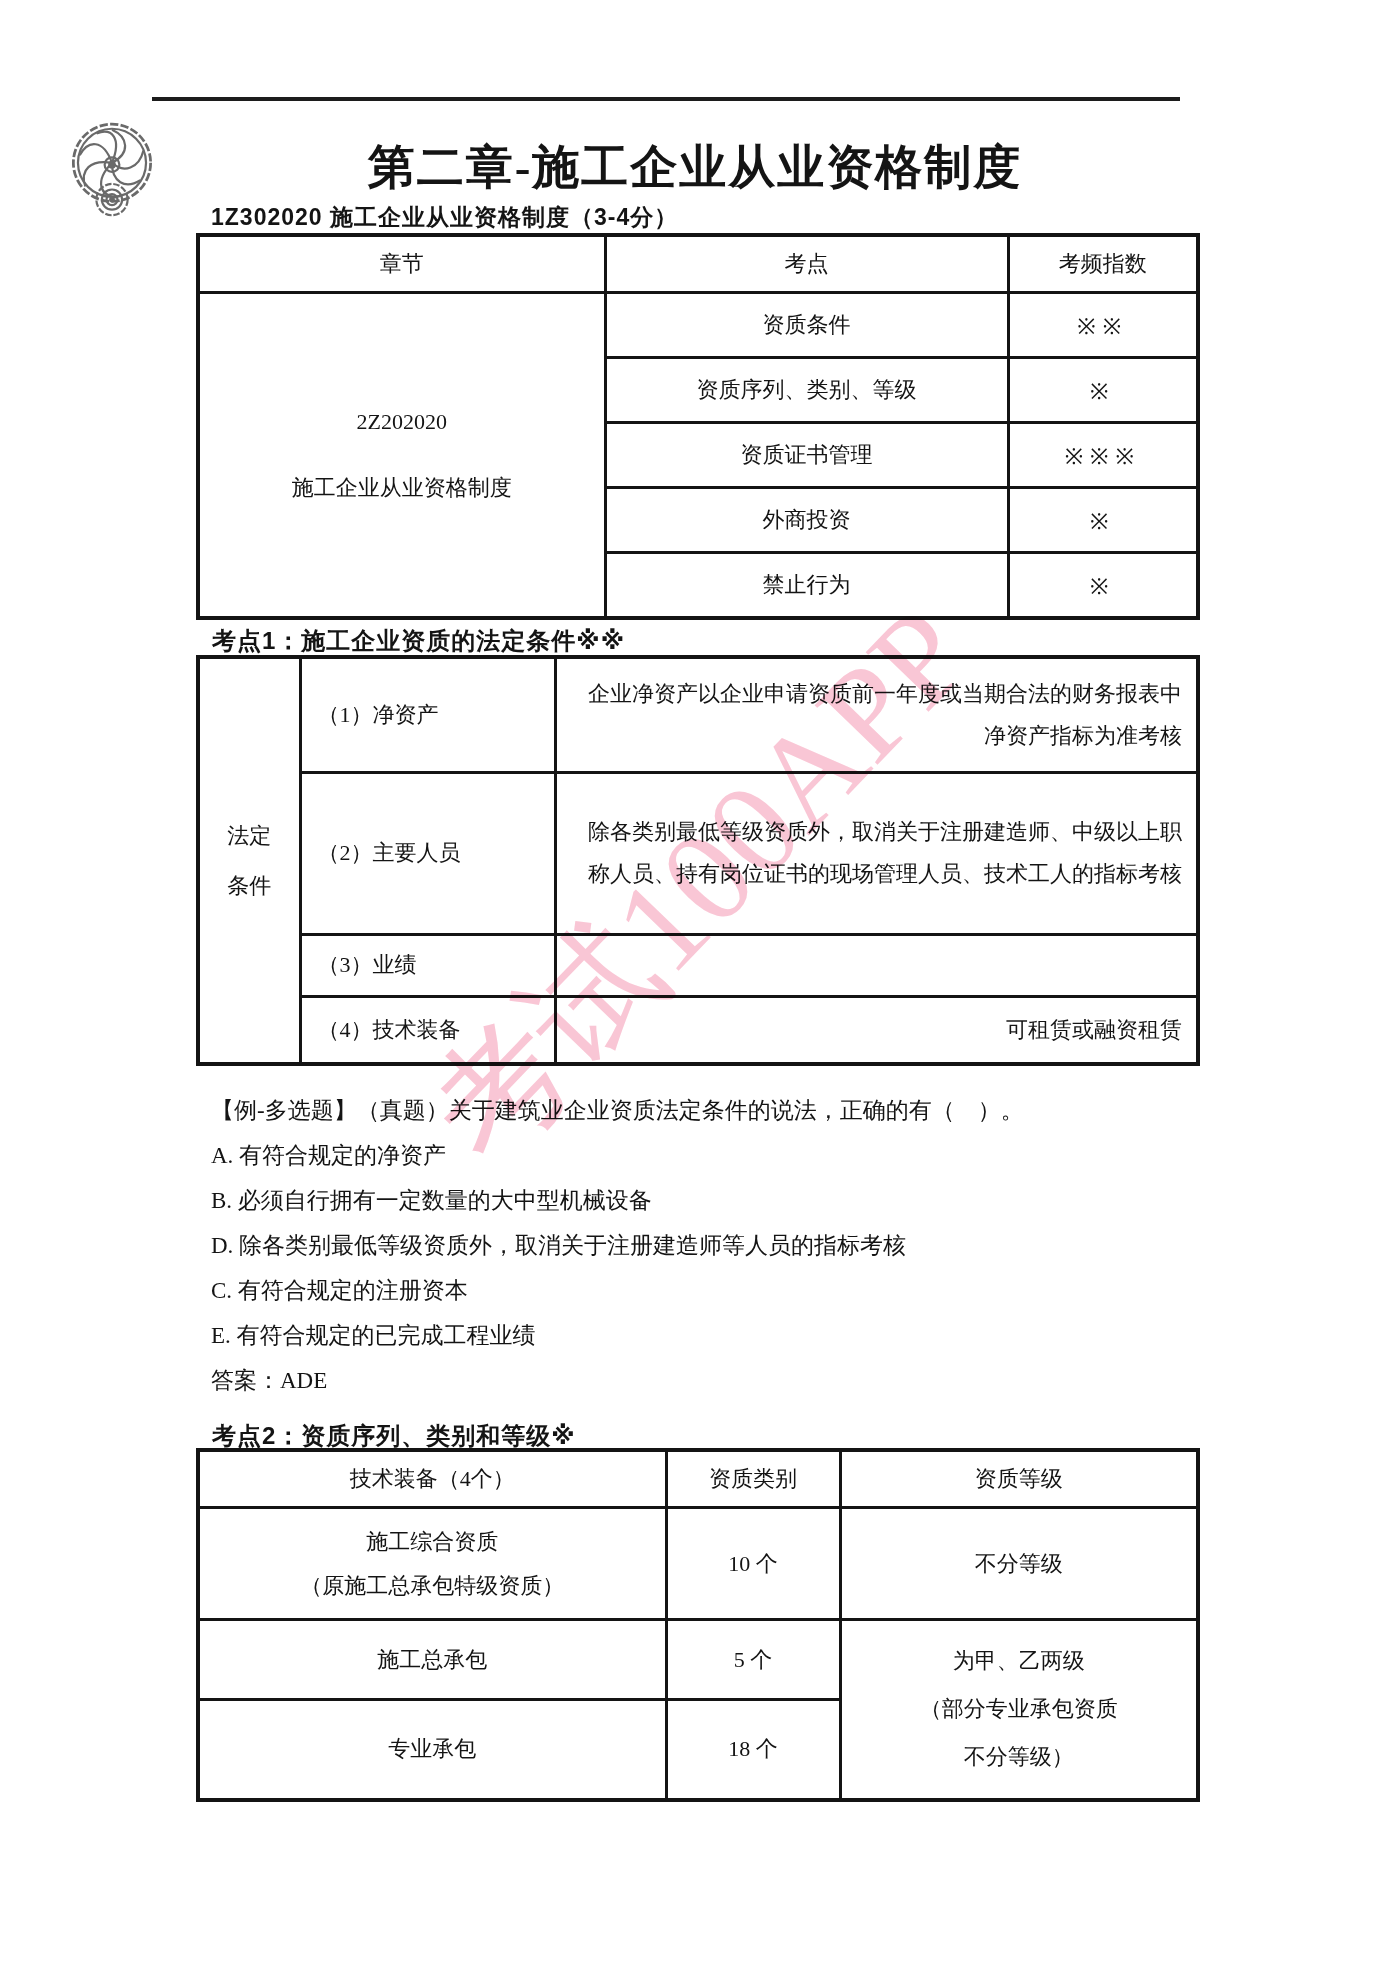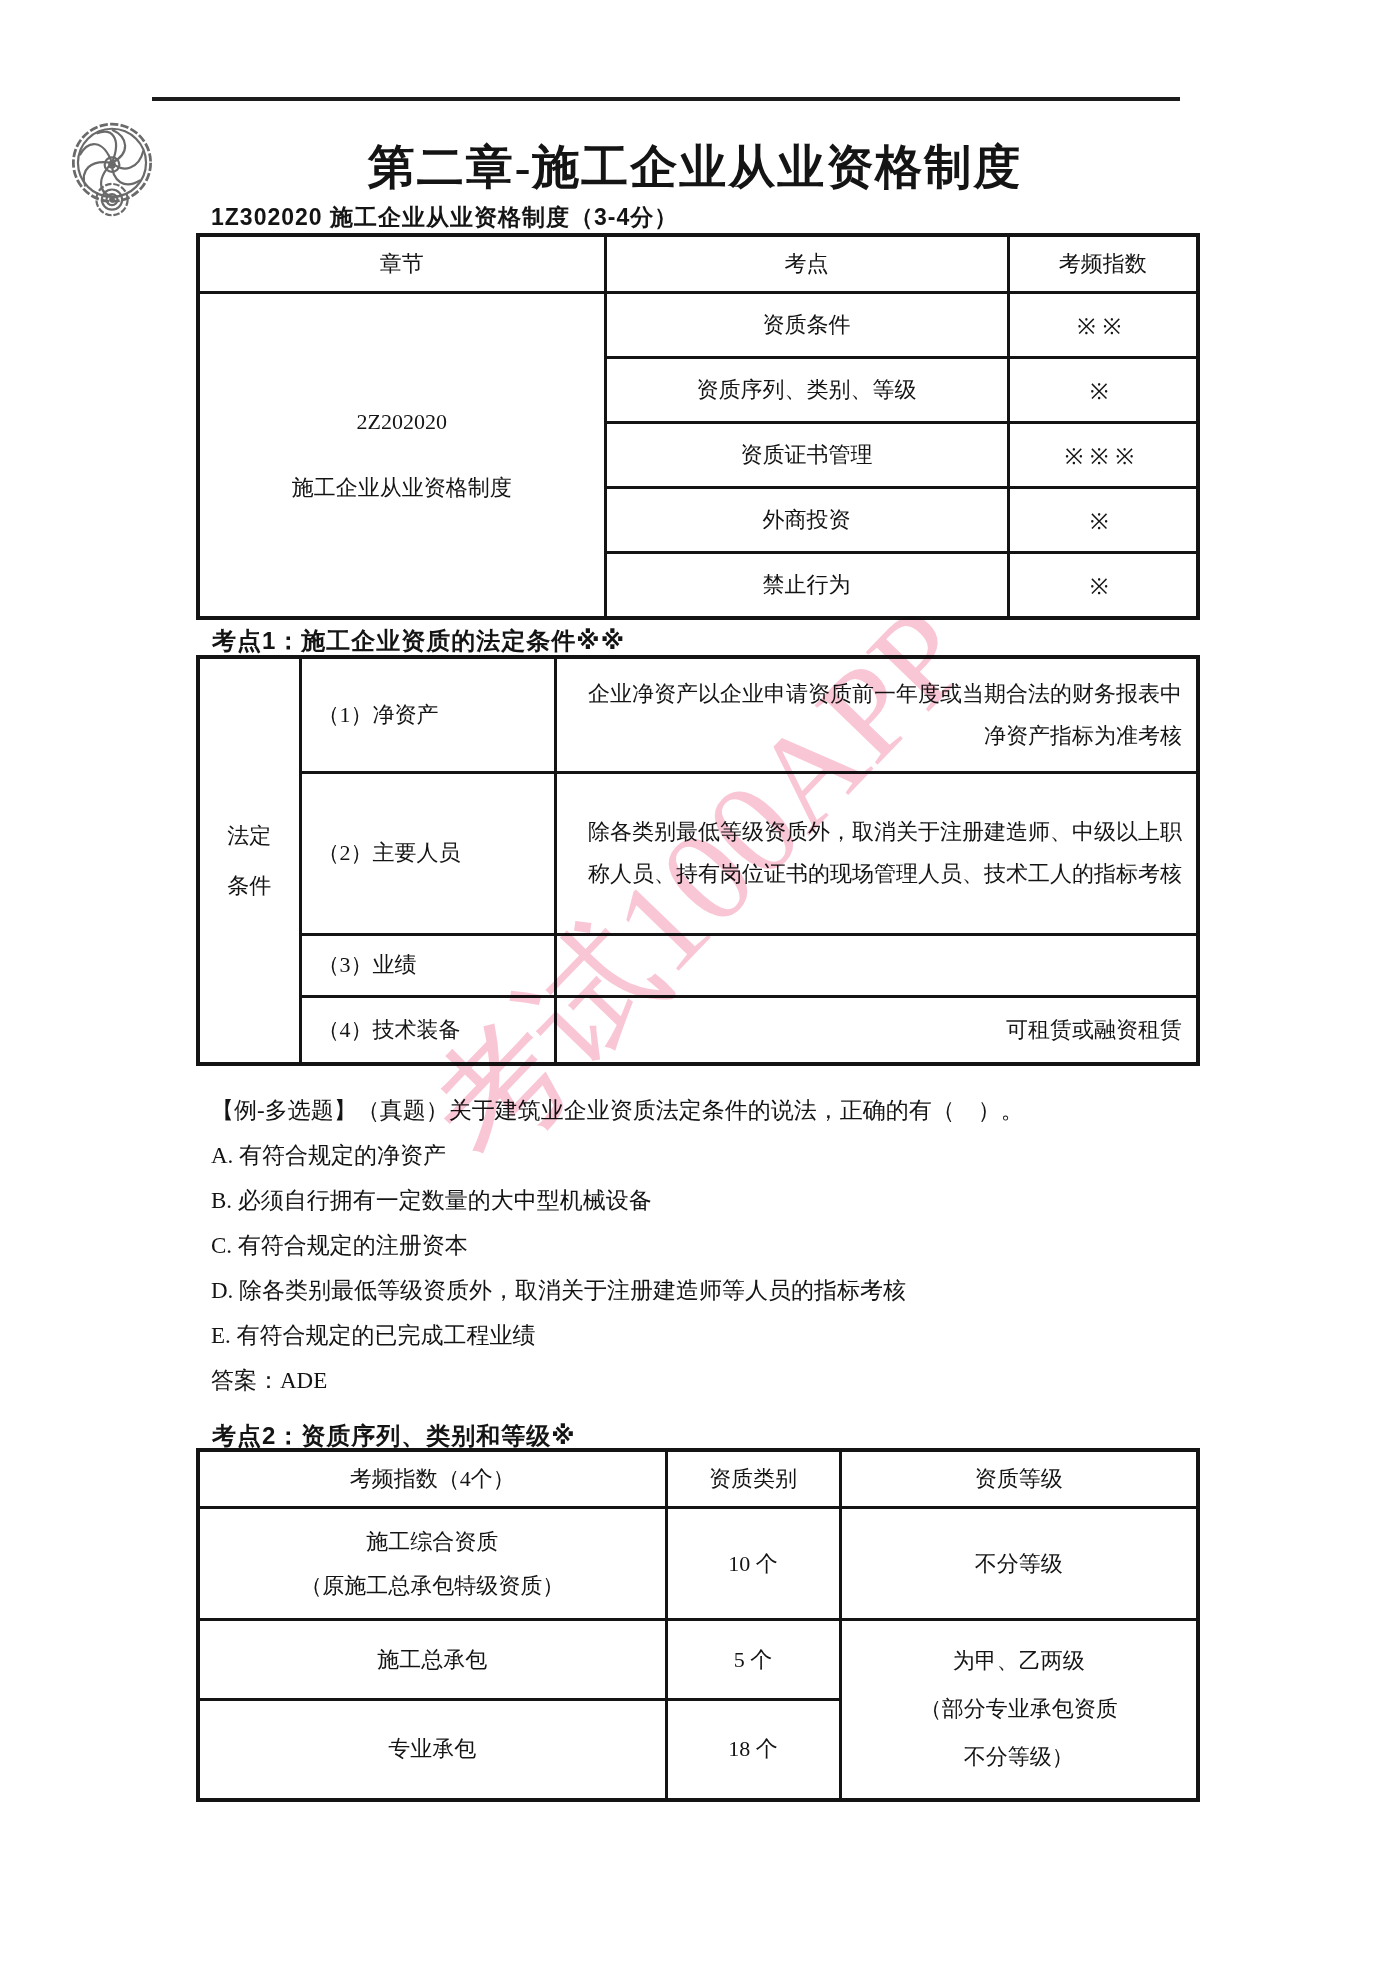--- a/index.html
+++ b/index.html
@@ -165,37 +165,37 @@
       <td class="label-cell">（4）技术装备</td>
       <td class="desc-cell">可租赁或融资租赁</td>
     </tr>
   </tbody>
     </table>
 
   <div class="example">
     <div class="line">【例-多选题】（真题）关于建筑业企业资质法定条件的说法，正确的有（　）。</div>
     <div class="line">A. 有符合规定的净资产</div>
     <div class="line">B. 必须自行拥有一定数量的大中型机械设备</div>
+    <div class="line">D. 除各类别最低等级资质外，取消关于注册建造师等人员的指标考核</div>
     <div class="line">C. 有符合规定的注册资本</div>
-    <div class="line">D. 除各类别最低等级资质外，取消关于注册建造师等人员的指标考核</div>
     <div class="line">E. 有符合规定的已完成工程业绩</div>
     <div class="line">答案：ADE</div>
   </div>
 
   <div id="kd2" class="kd-heading">考点2：资质序列、类别和等级※</div>
 
   <table id="table3">
     <colgroup>
         <col style="width:468px">
         <col style="width:174px">
         <col style="width:358px">
       </colgroup>
     <tbody>
         <tr>
-      <th>考频指数（4个）</th>
+      <th>技术装备（4个）</th>
       <th>资质类别</th>
       <th>资质等级</th>
     </tr>
     <tr class="r1">
       <td class="pre">施工综合资质
 （原施工总承包特级资质）</td>
       <td>10 个</td>
       <td>不分等级</td>
     </tr>
     <tr class="r2">

